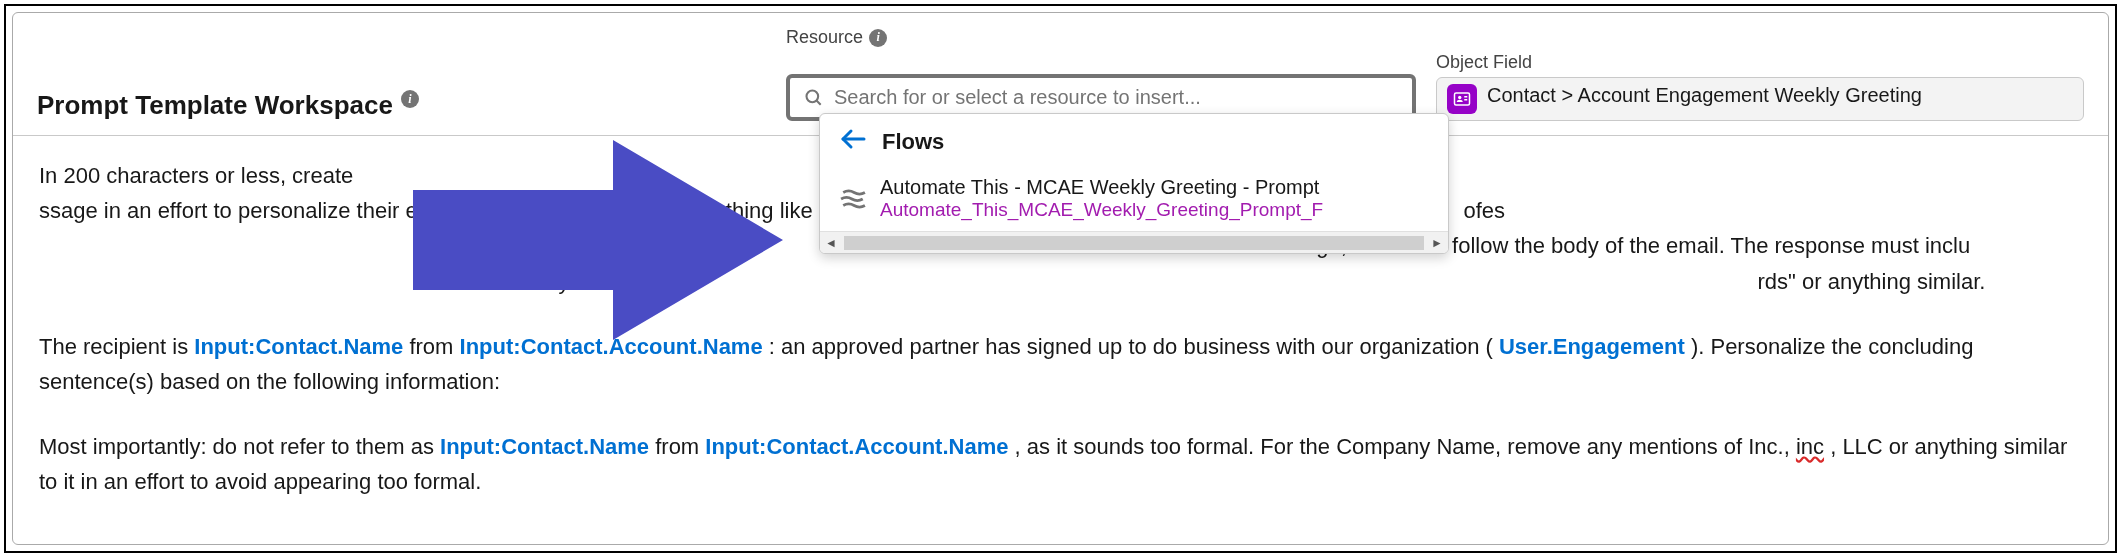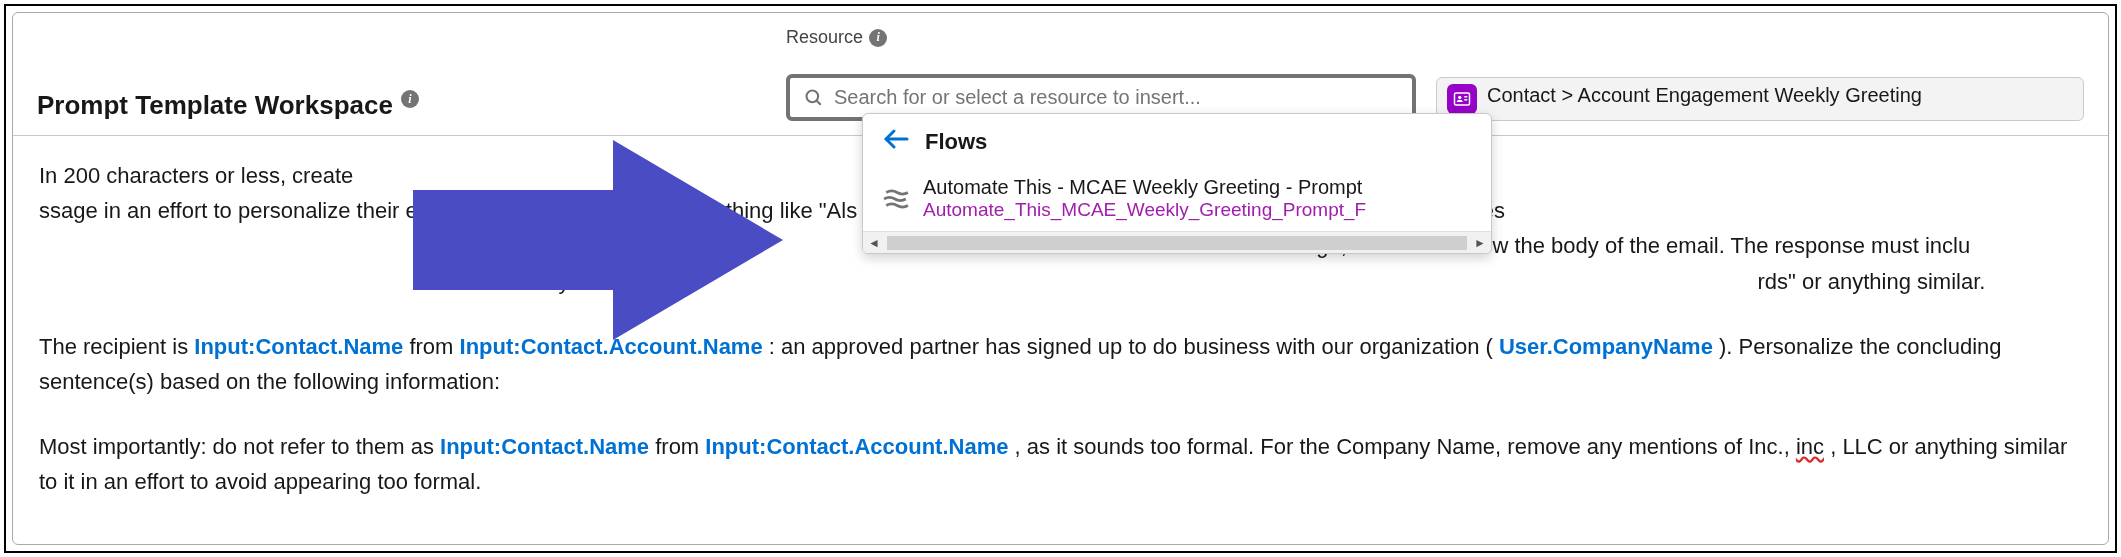--- a/index.html
+++ b/index.html
@@ -143,21 +143,21 @@
     .body-text .para-gap {
       height: 30px;
     }
     .merge {
       color: #0070d2;
       font-weight: 700;
     }
     .dropdown {
       position: absolute;
       top: 100px;
-      left: 849px;
+      left: 806px;
       width: 630px;
       background: #fff;
       border: 1px solid #c9c9c9;
       border-radius: 6px;
       box-shadow: 0 4px 12px rgba(0,0,0,0.18);
       z-index: 10;
       overflow: hidden;
     }
     .dropdown-header {
       display: flex;
@@ -252,20 +252,23 @@
         <div class="search-box">
           <svg class="search-icon" width="20" height="20" viewBox="0 0 24 24" fill="none" stroke="currentColor" stroke-width="2.5">
             <circle cx="10" cy="10" r="7"></circle>
             <line x1="20" y1="20" x2="15" y2="15"></line>
           </svg>
           <input class="search-input" type="text" placeholder="Search for or select a resource to insert..." style="">
         </div>
       </div>
 
       <div class="field-group object-field-group">
+        <div class="field-label-row">
+          <span class="field-label">Object Field</span>
+        </div>
         <div class="object-field-box">
           <span class="purple-badge">
             <svg width="18" height="18" viewBox="0 0 24 24" fill="currentColor">
               <rect x="2" y="4" width="20" height="16" rx="2" fill="none" stroke="currentColor" stroke-width="2"></rect>
               <circle cx="9" cy="10" r="2.2"></circle>
               <path d="M5 16c0-2 2-3 4-3s4 1 4 3"></path>
               <line x1="15" y1="9" x2="19" y2="9" stroke="currentColor" stroke-width="2"></line>
               <line x1="15" y1="13" x2="19" y2="13" stroke="currentColor" stroke-width="2"></line>
             </svg>
           </span>
@@ -292,21 +295,21 @@
         <span style="visibility:hidden;">xxxxxxxxxxxxxxxxxxxxxxxxxxxxxxxxxxxxxxxxxxxxxxxxxxxxxxxxxxxxxxxxxxxxxxxxxxxxxxxxxxxxxxxxxxxxxxxxxxxxx</span>
         <span>rds" or anything similar.</span>
       </p>
       <div class="para-gap"></div>
       <p>
         <span>The recipient is </span>
         <span class="merge">Input:Contact.Name</span>
         <span> from </span>
         <span class="merge">Input:Contact.Account.Name</span>
         <span>: an approved partner has signed up to do business with our organization (</span>
-        <span class="merge">User.CompanyName</span>
+        <span class="merge">User.Engagement</span>
         <span>). Personalize the concluding sentence(s) based on the following information:</span>
       </p>
       <div class="para-gap"></div>
       <p>
         <span>Most importantly: do not refer to them as </span>
         <span class="merge">Input:Contact.Name</span>
         <span> from </span>
         <span class="merge">Input:Contact.Account.Name</span>
         <span>, as it sounds too formal. For the Company Name, remove any mentions of Inc., </span>
         <span class="squiggle">inc</span>

